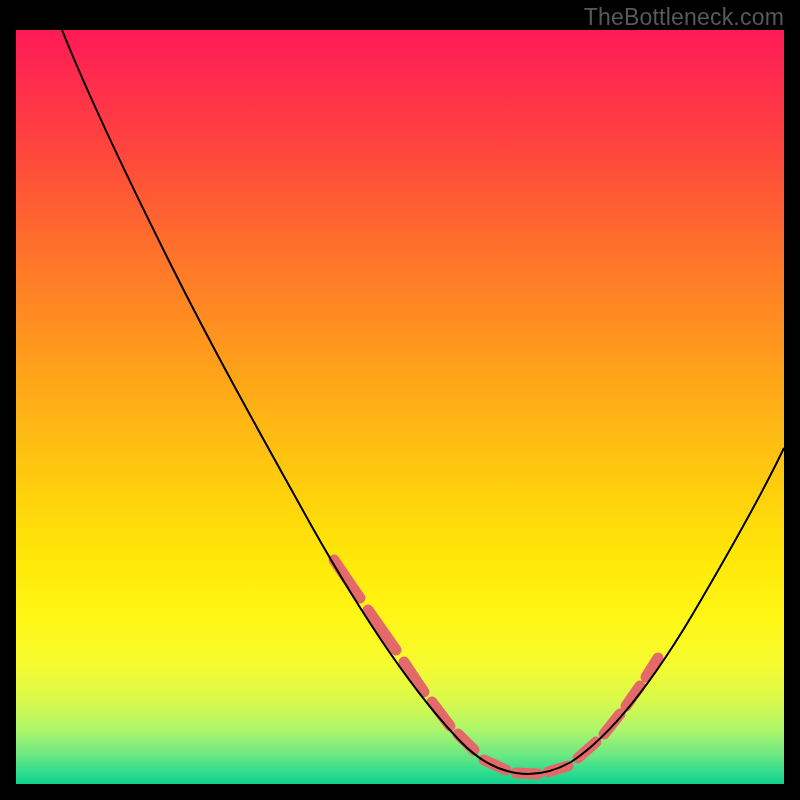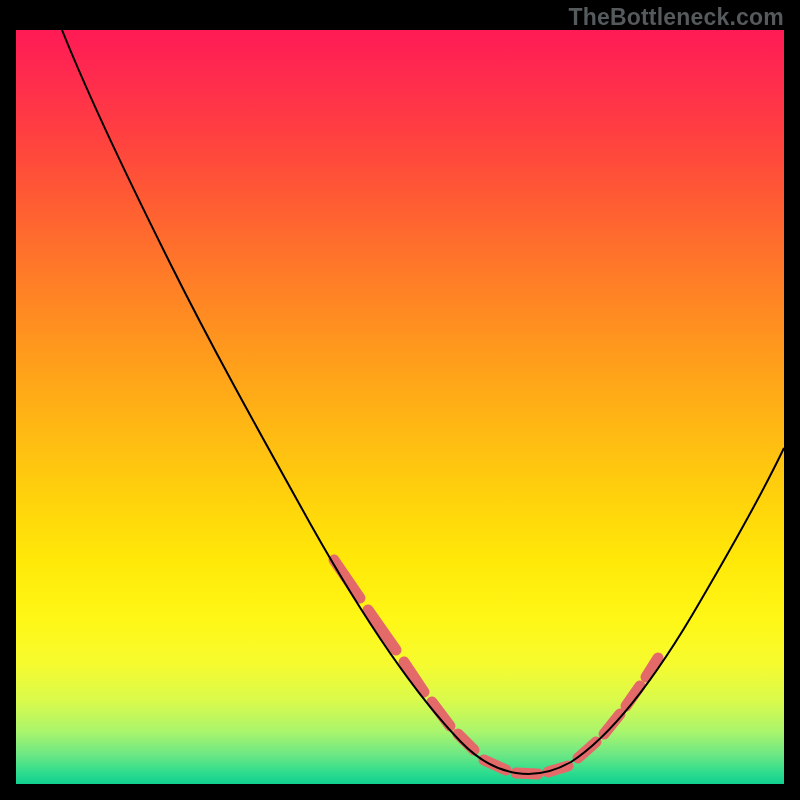--- a/index.html
+++ b/index.html
@@ -45,21 +45,21 @@
       #2edc8e 98.5%,
       #10d090 100%
     );
   }
   .watermark {
     position: absolute;
     top: 4px;
     right: 16px;
     color: #555a5c;
     font-size: 23px;
-    font-weight: 700;
+    font-weight: 400;
     letter-spacing: 0.2px;
     user-select: none;
   }
   svg.curve {
     position: absolute;
     left: 0;
     top: 0;
     width: 768px;
     height: 754px;
   }

